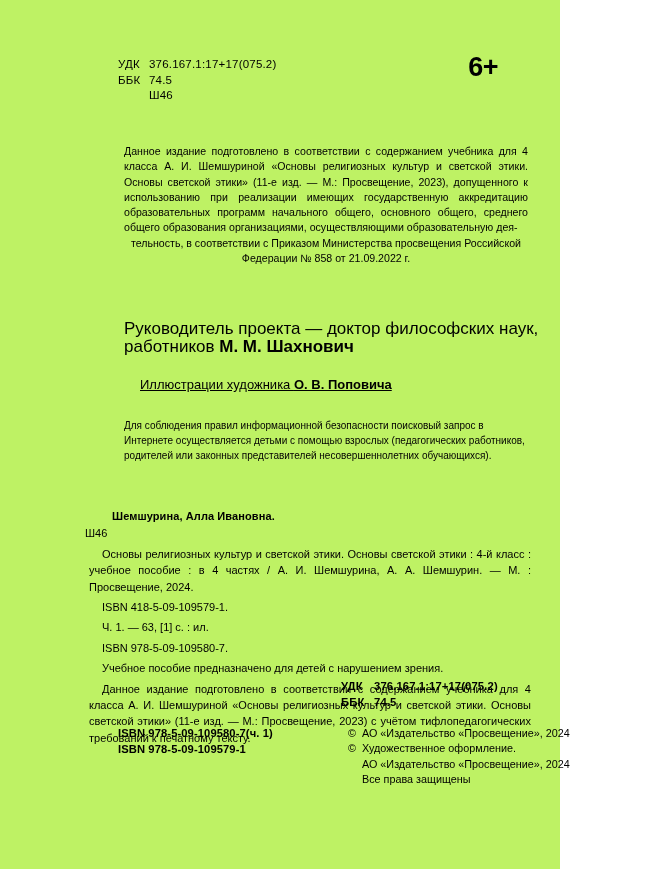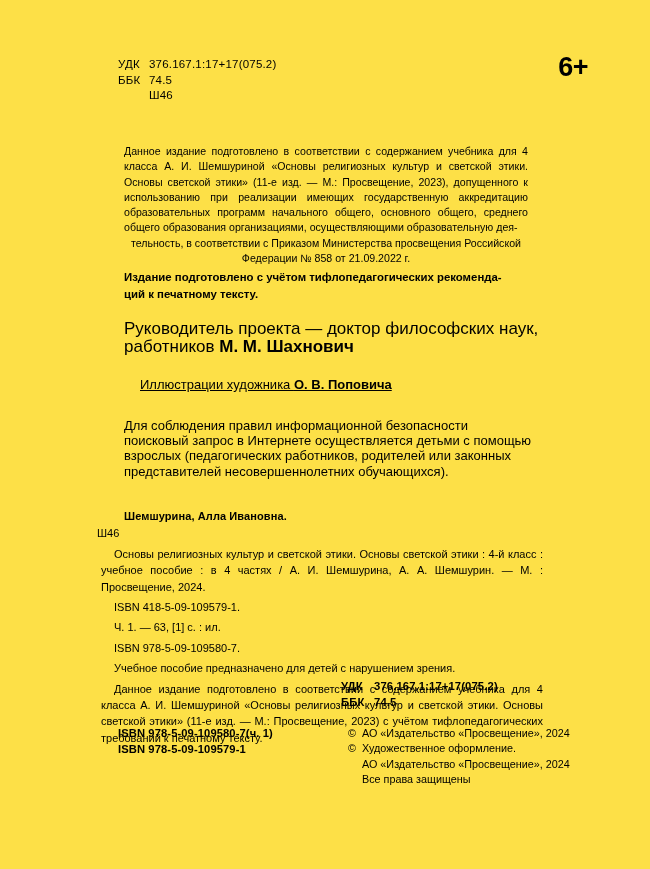--- a/index.html
+++ b/index.html
@@ -10,23 +10,23 @@
   body {
     width: 650px;
     height: 869px;
     font-family: "Liberation Sans", sans-serif;
     color: #000000;
     position: relative;
     overflow: hidden;
   }
   .page {
     position: relative;
-    width: 650px;
+    width: 560px;
     height: 869px;
-    background: #fde047;
+    background: #bef264;
   }
 
   
   .udk-top {
     position: absolute;
     left: 118px;
     top: 57px;
     font-size: 11.5px;
     line-height: 15.5px;
     letter-spacing: 0.2px;
@@ -100,32 +100,32 @@
     text-decoration: underline;
   }
   .credits-lead b, .credits-illus b { font-weight: bold; }
 
   
   .block-safety {
     position: absolute;
     left: 124px;
     top: 418px;
     width: 408px;
-    font-size: 13px;
+    font-size: 10px;
     line-height: 15.2px;
     text-align: justify;
     text-justify: inter-word;
   }
   .block-safety p { margin: 0; }
   .block-safety p.last { text-align: left; }
 
   
   .cip {
     position: absolute;
-    left: 97px;
+    left: 85px;
     top: 508px;
     width: 450px;
     font-size: 11px;
     line-height: 16.4px;
   }
   .cip-author {
     font-weight: bold;
     margin-left: 27px;
     display: block;
     letter-spacing: 0.1px;
@@ -215,24 +215,20 @@
     </span>
   </div>
 
   <div class="age-mark">6+</div>
 
   <div class="block-note">
     <p>Данное издание подготовлено в соответствии с содержанием учебника для 4 класса А. И. Шемшуриной «Основы религиозных культур и светской этики. Основы светской этики» (11-е изд. — М.: Просвещение, 2023), допущенного к использованию при реализации имеющих государственную аккредитацию образовательных программ начального общего, основного общего, среднего общего образования организациями, осуществляющими образовательную дея-</p>
     <p class="last">тельность, в соответствии с Приказом Министерства просвещения Российской Федерации № 858 от 21.09.2022 г.</p>
   </div>
 
-  <div class="block-bold-note">
-    <p>Издание подготовлено с учётом тифлопедагогических рекоменда-</p>
-    <p class="last">ций к печатному тексту.</p>
-  </div>
 
   <div class="credits-lead">
     <div>Руководитель проекта — доктор философских наук,</div>
     <div><span>работников </span><b>М. М. Шахнович</b></div>
   </div>
 
   <div class="credits-illus">
     <span>Иллюстрации художника </span><b>О. В. Поповича</b>
   </div>
 

